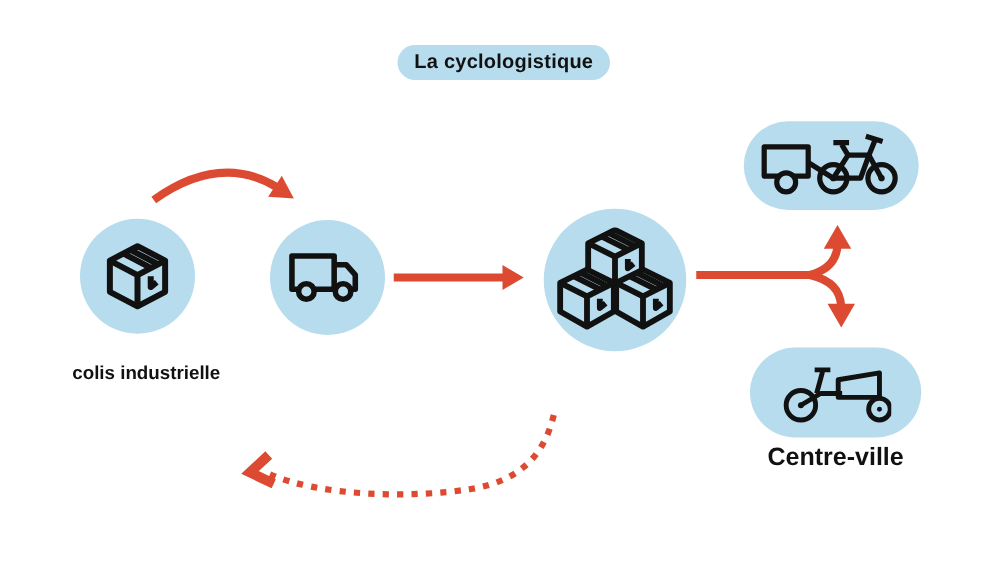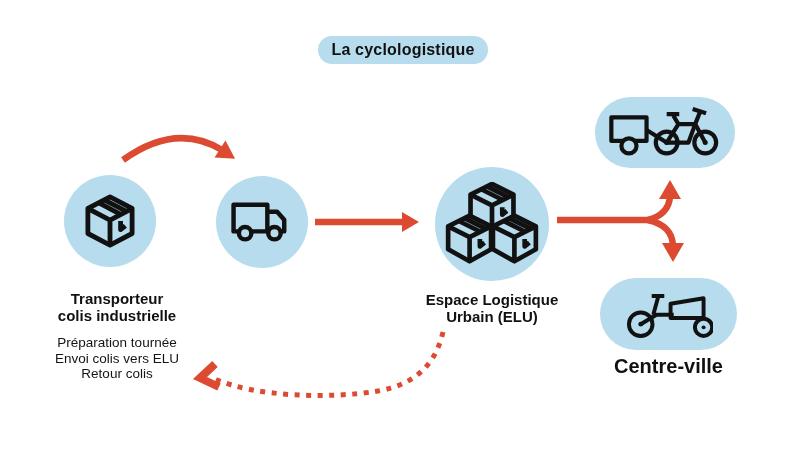--- a/index.html
+++ b/index.html
@@ -136,30 +136,20 @@
       <circle class="solid" cx="20" cy="46" r="3"></circle>
       <path d="M20 46 L40 34 H62"></path>
       <path d="M36 34 L42 12 M34 10 H50"></path>
       <path d="M58 20 L100 13 V38 H58 Z"></path>
       <circle cx="100" cy="50" r="11"></circle>
       <circle class="solid" cx="100" cy="50" r="2.5"></circle>
     </svg>
   </div>
 
   <div class="label lbl-transporteur">
-    <div>Transporteur</div>
     <div>colis industrielle</div>
   </div>
 
-  <div class="details">
-    <div>Préparation tournée</div>
-    <div>Envoi colis vers ELU</div>
-    <div>Retour colis</div>
-  </div>
 
-  <div class="label lbl-elu">
-    <div>Espace Logistique</div>
-    <div>Urbain (ELU)</div>
-  </div>
 
   <div class="label lbl-centre">Centre-ville</div>
 
 </div>
 
 </body></html>

